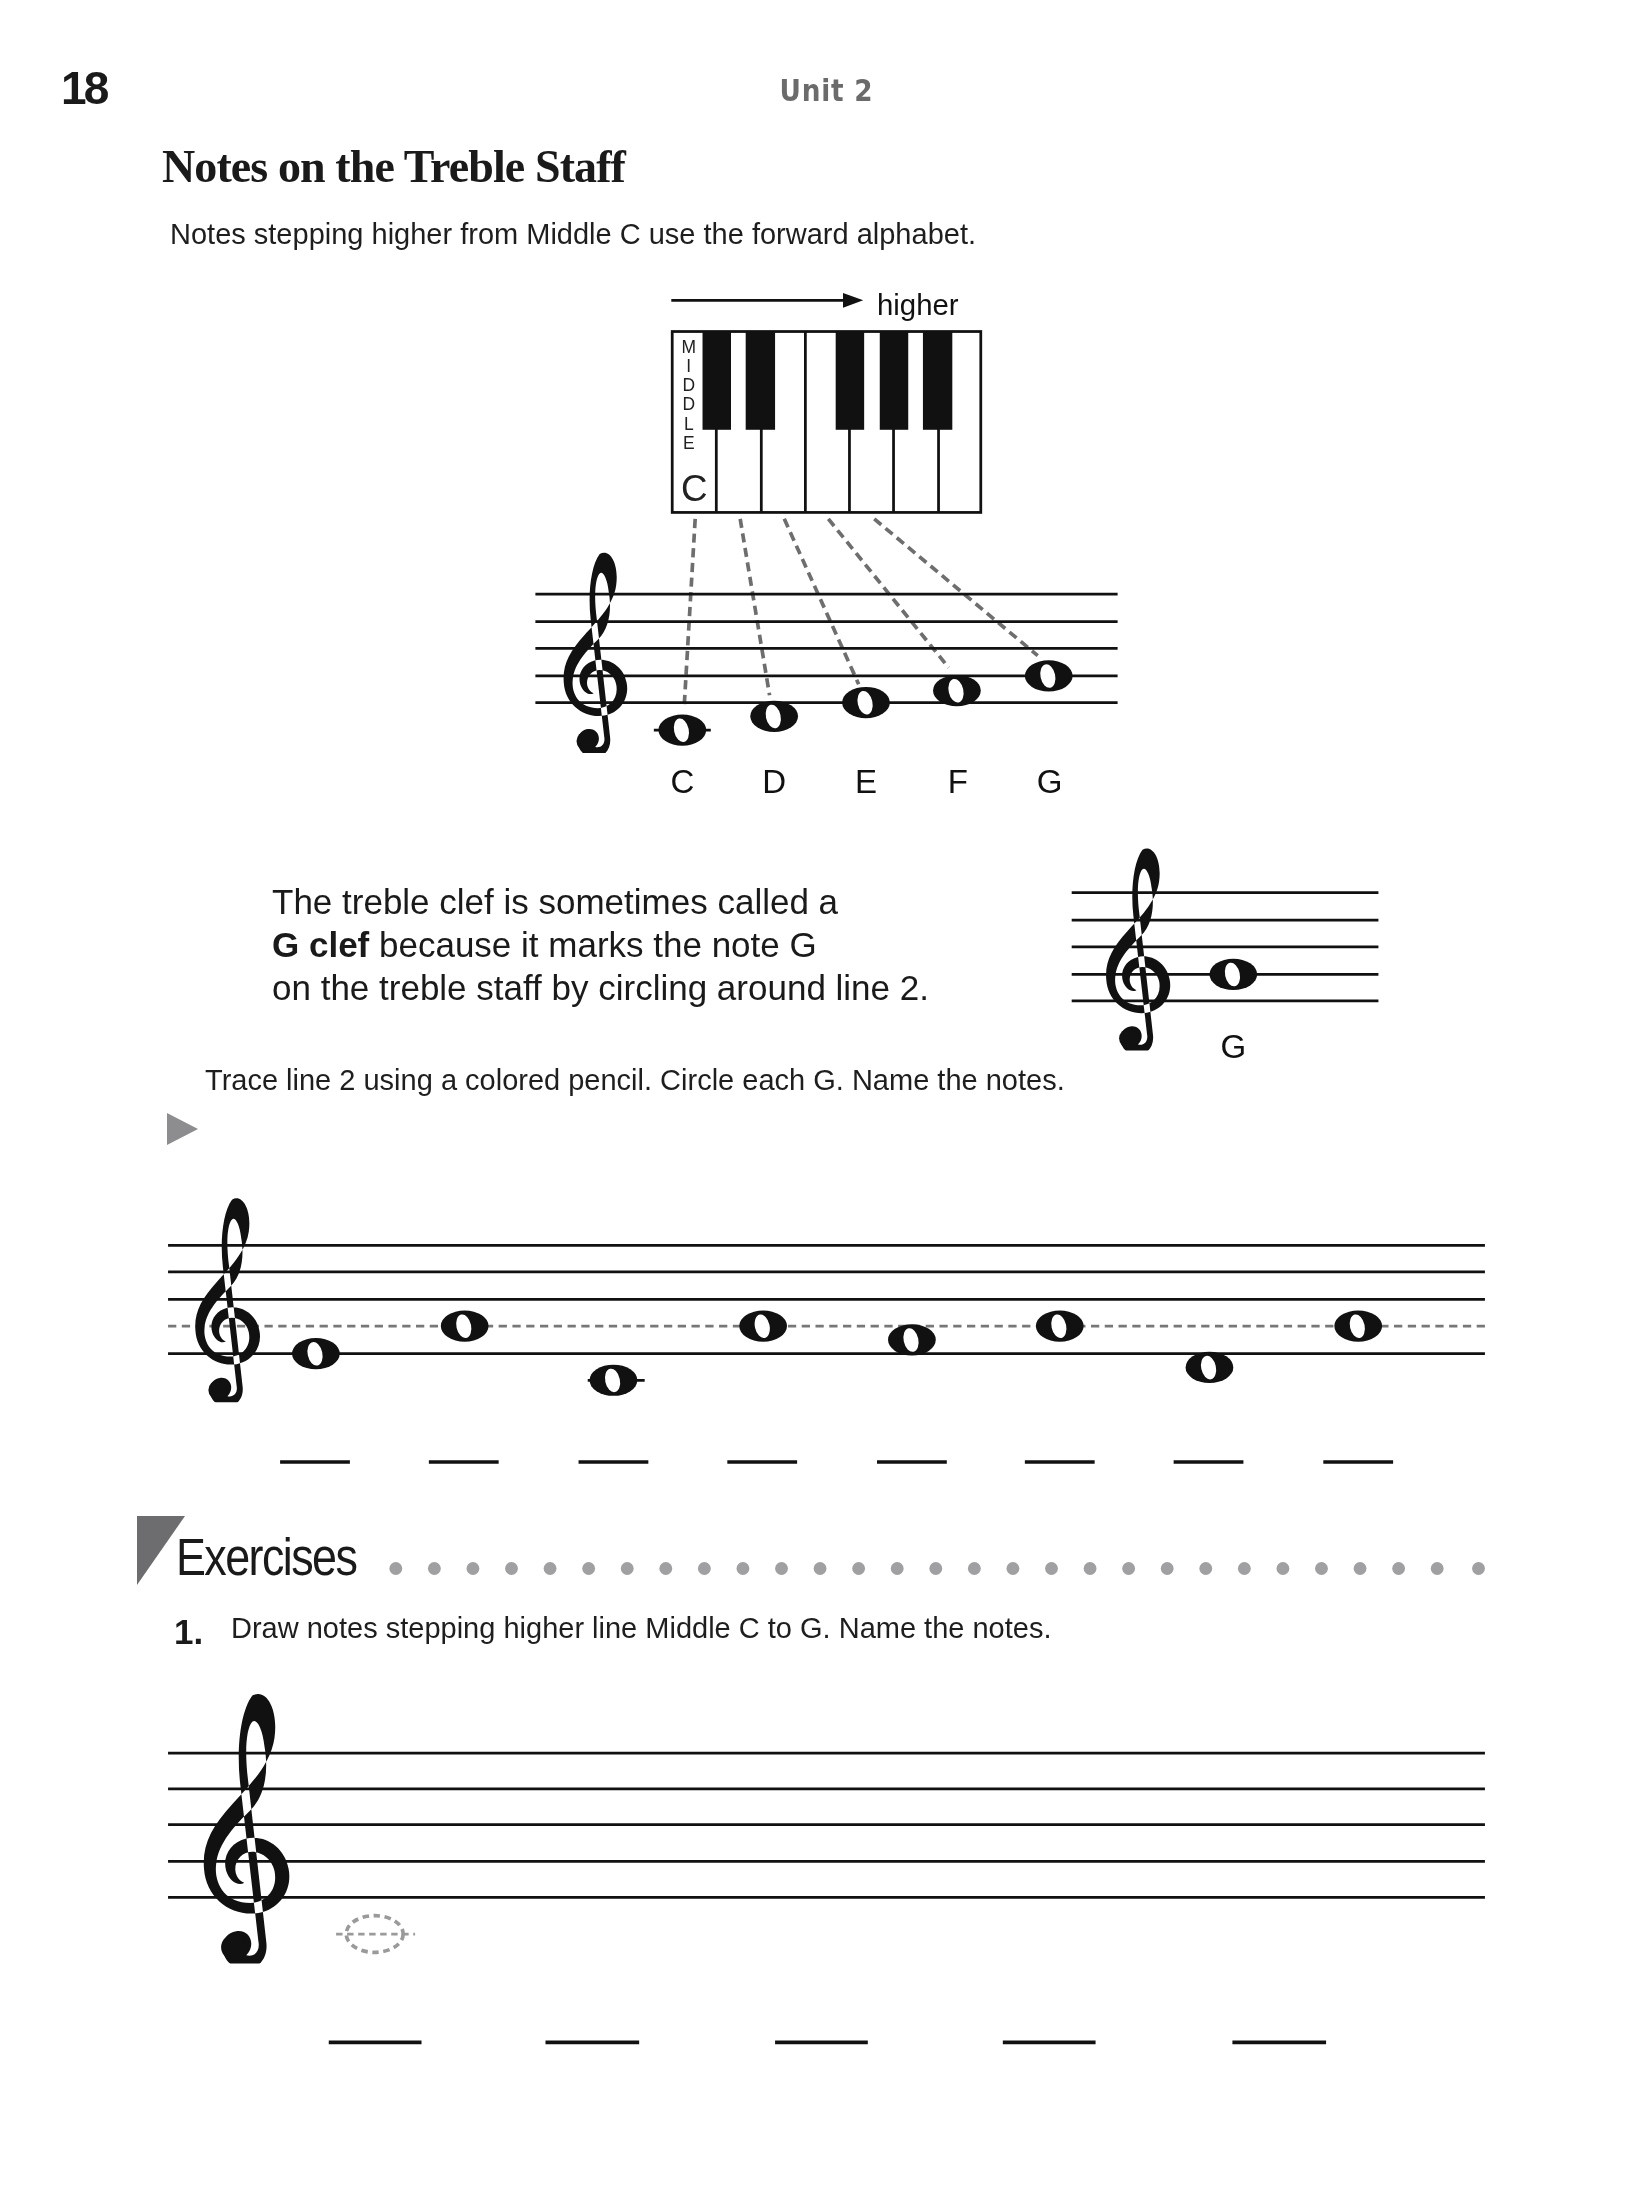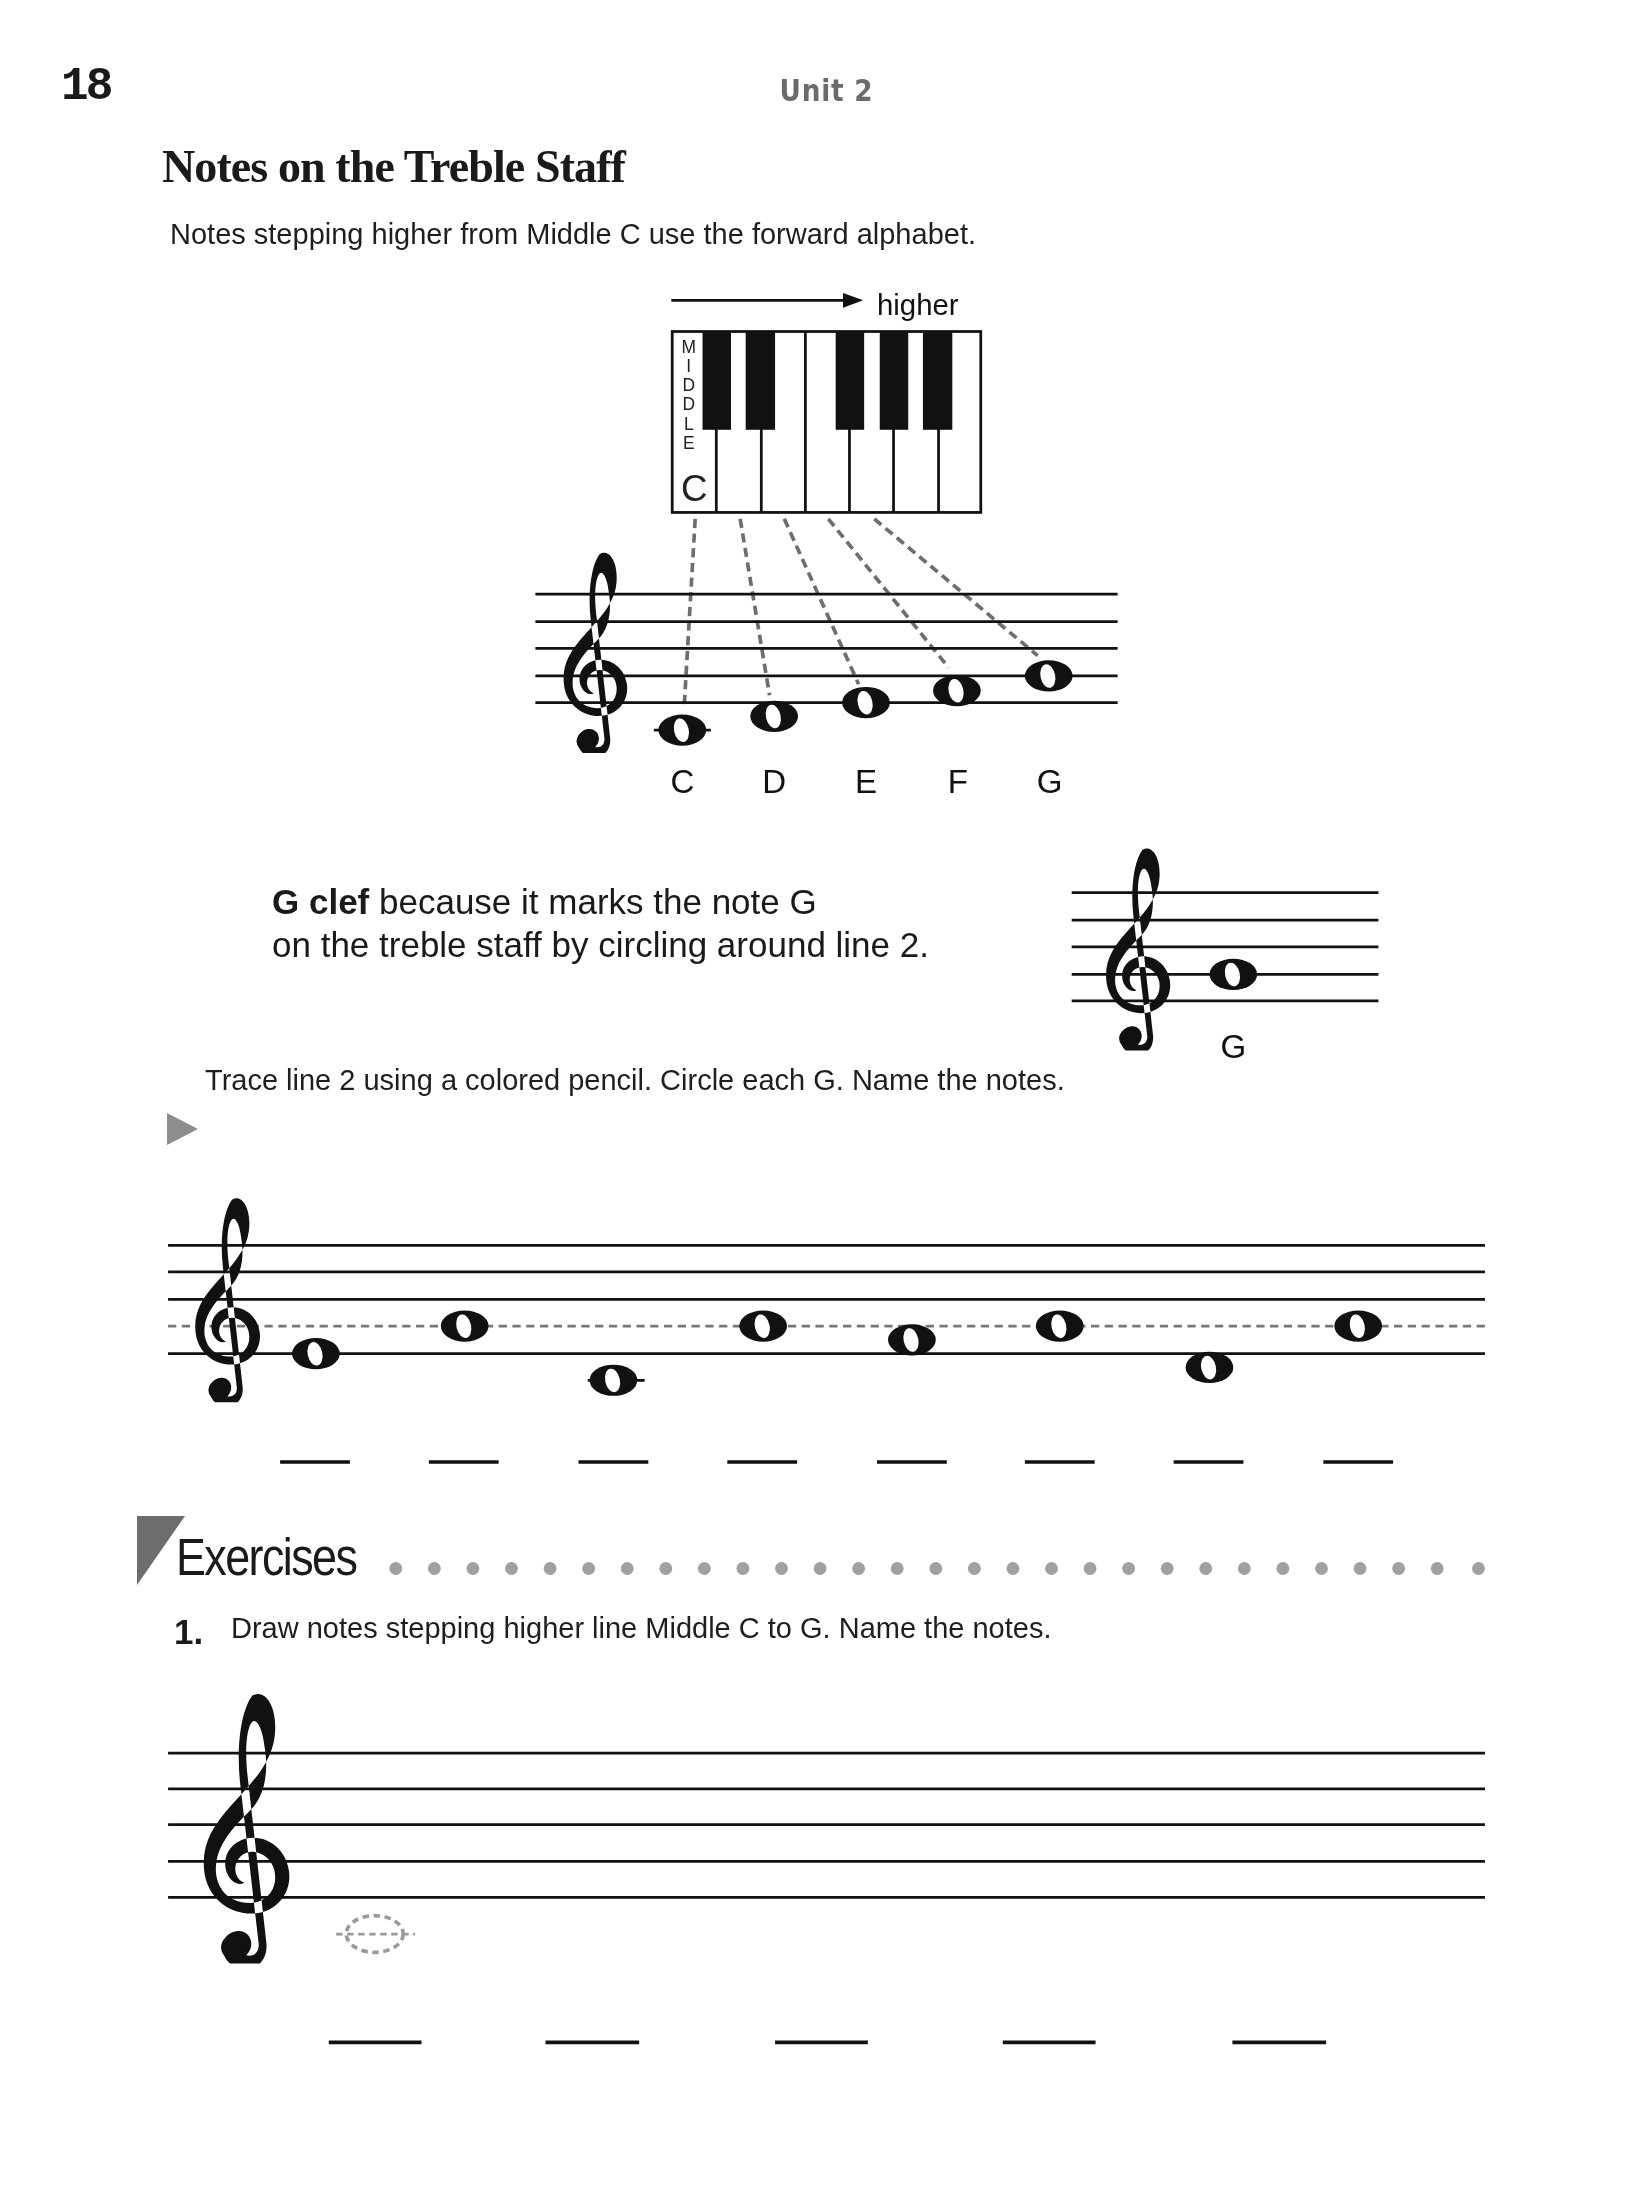--- a/index.html
+++ b/index.html
@@ -1,20 +1,20 @@
 <!DOCTYPE html>
 <html style="font-size:14.7px"><head>
 <meta charset="utf-8">
 <style>
   html, body { margin: 0; padding: 0; background: #ffffff; }
   body { width: 1653px; height: 2204px; position: relative; overflow: hidden;
          font-family: "DejaVu Sans", "Liberation Sans", sans-serif; color: #1a1a1a; }
   .abs { position: absolute; white-space: nowrap; }
   .page-num { left: 61px; top: 61px; font-size: 46px; font-weight: bold; letter-spacing: -2.8px;
-              font-family: Liberation Mono, monospace; }
+              font-family: Liberation Sans, sans-serif; }
   .unit { left: 0; width: 1653px; text-align: center; top: 72px; font-size: 31px; font-weight: bold;
           color: #6b6b6b; letter-spacing: 0.9px; font-family: "DejaVu Sans", sans-serif; transform: scaleX(0.85); }
   .title { left: 162px; top: 140px; font-size: 46px; font-weight: bold; letter-spacing: -0.9px;
            font-family: Liberation Serif, serif; }
   .body-text { font-family: "Liberation Sans", sans-serif; font-size: 29px; color: #1e1e1e; }
   .intro { left: 170px; top: 218px; }
   .gclef-text { left: 272px; font-family: "Liberation Sans", sans-serif; font-size: 35px; line-height: 43px; top: 880px; }
   .gclef-text b { font-weight: bold; }
   .instr { left: 205px; top: 1064px; }
   .instr-arrow { left: 167px; top: 1113px; width: 0; height: 0;
@@ -213,20 +213,21 @@
       <line x1="358" y1="2224" x2="459" y2="2224"></line>
       <line x1="594" y1="2224" x2="696" y2="2224"></line>
       <line x1="844" y1="2224" x2="945" y2="2224"></line>
       <line x1="1092" y1="2224" x2="1193" y2="2224"></line>
       <line x1="1342" y1="2224" x2="1444" y2="2224"></line>
     </g>
   </g>
 </svg>
 
 <div class="abs gclef-text">
+  <div>The treble clef is sometimes called a</div>
   <div><b>G clef</b><span> because it marks the note G</span></div>
   <div>on the treble staff by circling around line 2.</div>
 </div>
 
 <div class="abs instr-arrow"></div>
 <div class="abs body-text instr">Trace line 2 using a colored pencil. Circle each G. Name the notes.</div>
 
 <div class="abs ex-tri"></div>
 <div class="abs ex-title">Exercises</div>
 <div class="abs ex-num">1.</div>

